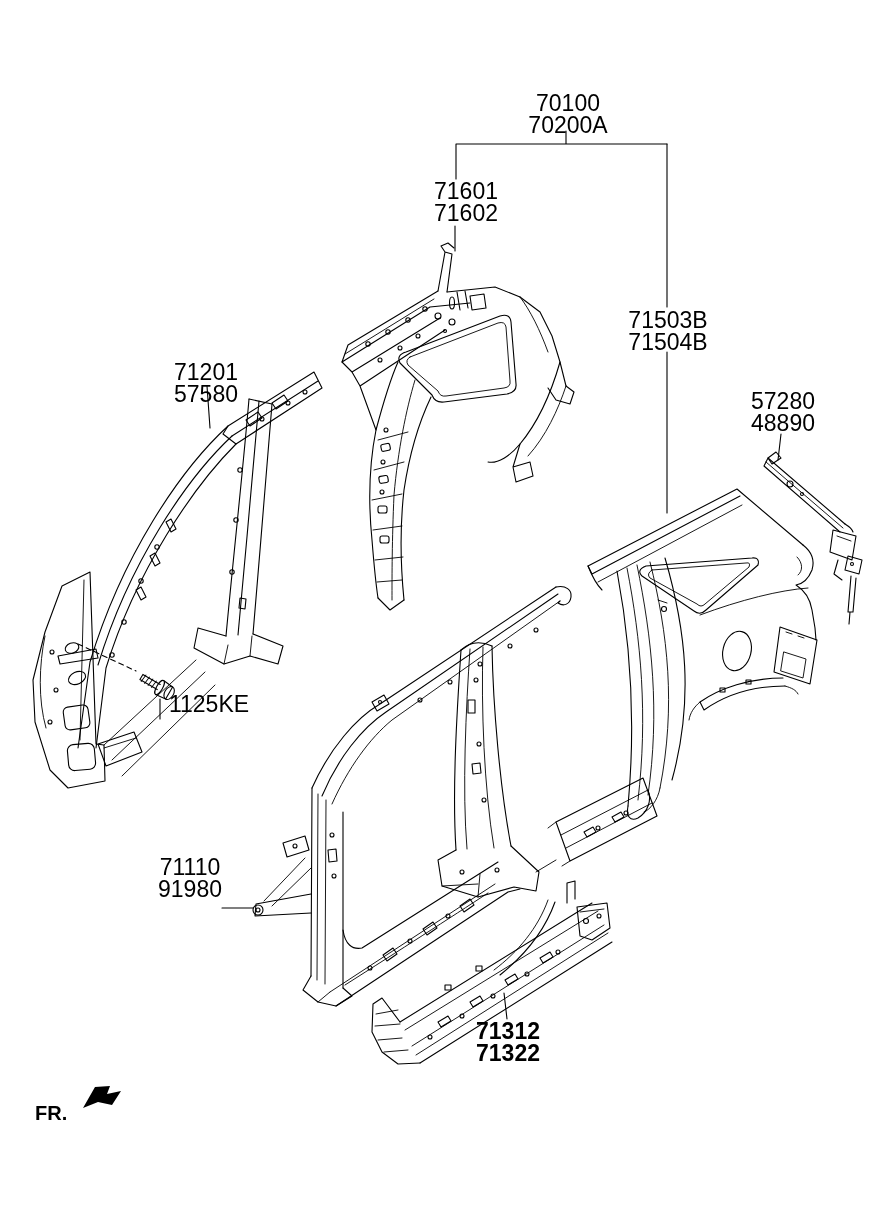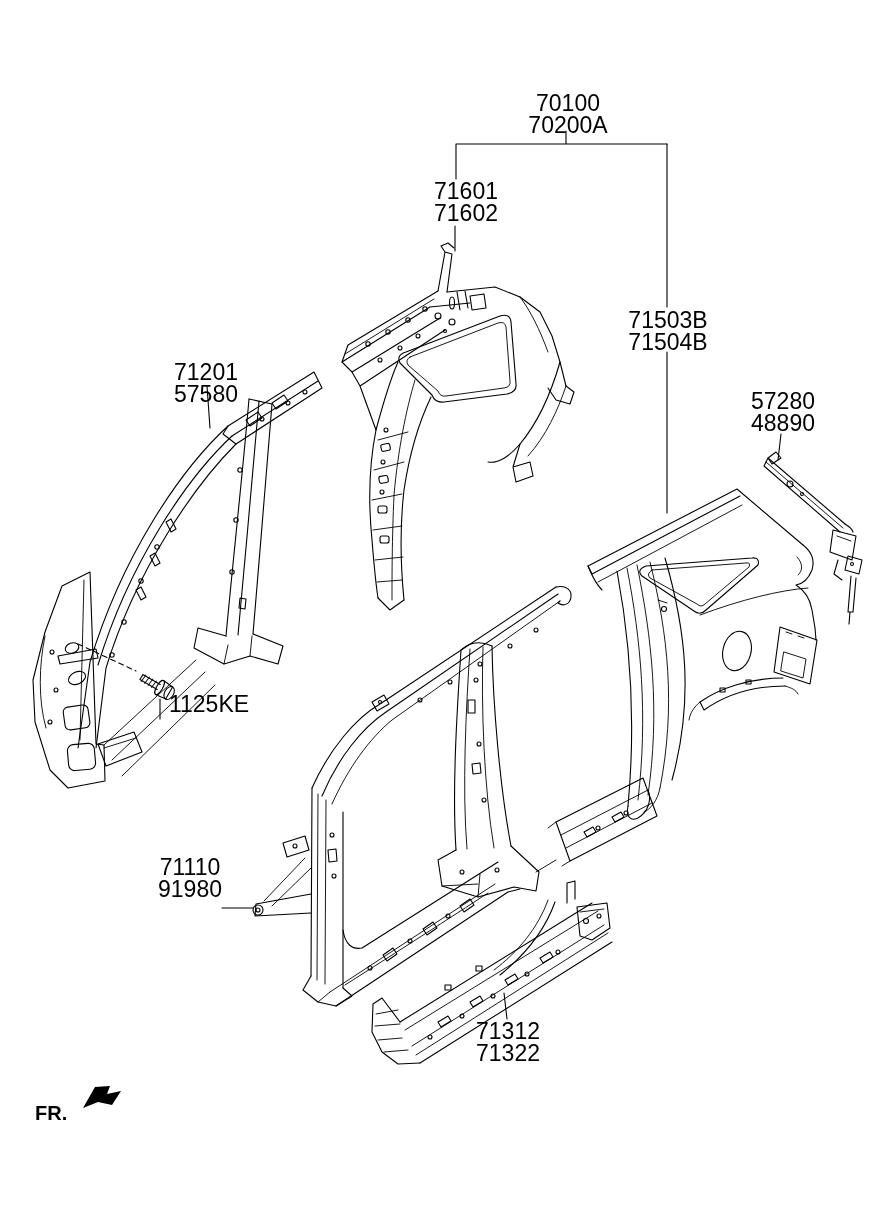--- a/index.html
+++ b/index.html
@@ -287,21 +287,21 @@
     <div>57280</div>
     <div>48890</div>
   </div>
   <div class="callout" style="left:161px;top:693px;margin-left:48px;">
     <div>1125KE</div>
   </div>
   <div class="callout" style="left:190px;top:856px;">
     <div>71110</div>
     <div>91980</div>
   </div>
-  <div class="callout" style="left:508px;top:1020px;">
+  <div class="callout" style="left:508px;top:1020px;font-weight:bold;">
     <div>71312</div>
     <div>71322</div>
   </div>
 
   <div class="fr-label" style="left:35px;top:1102px;">
     <span>FR.</span>
   </div>
 
 </div>
 

